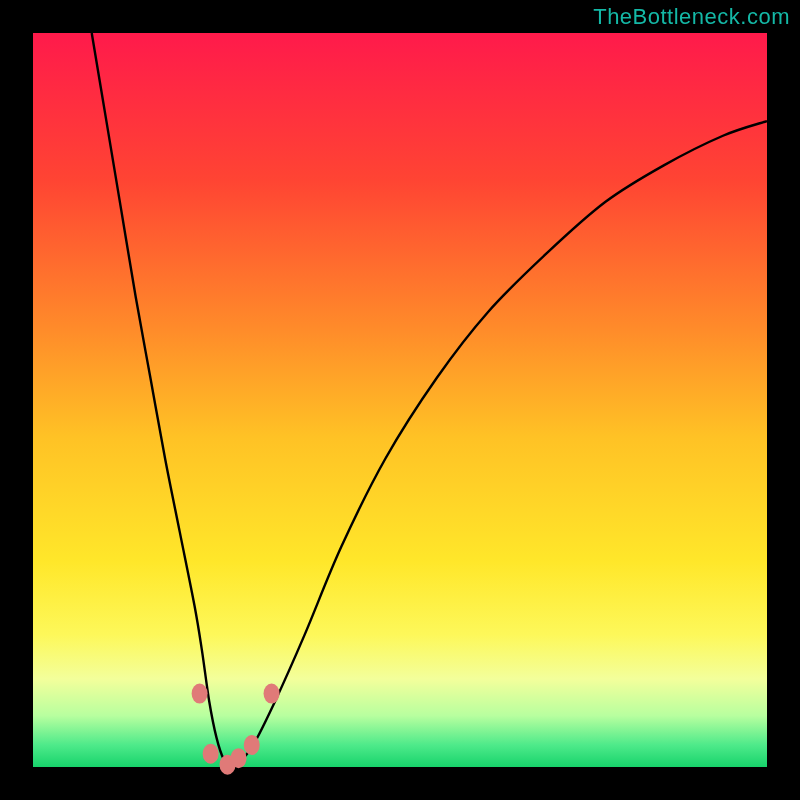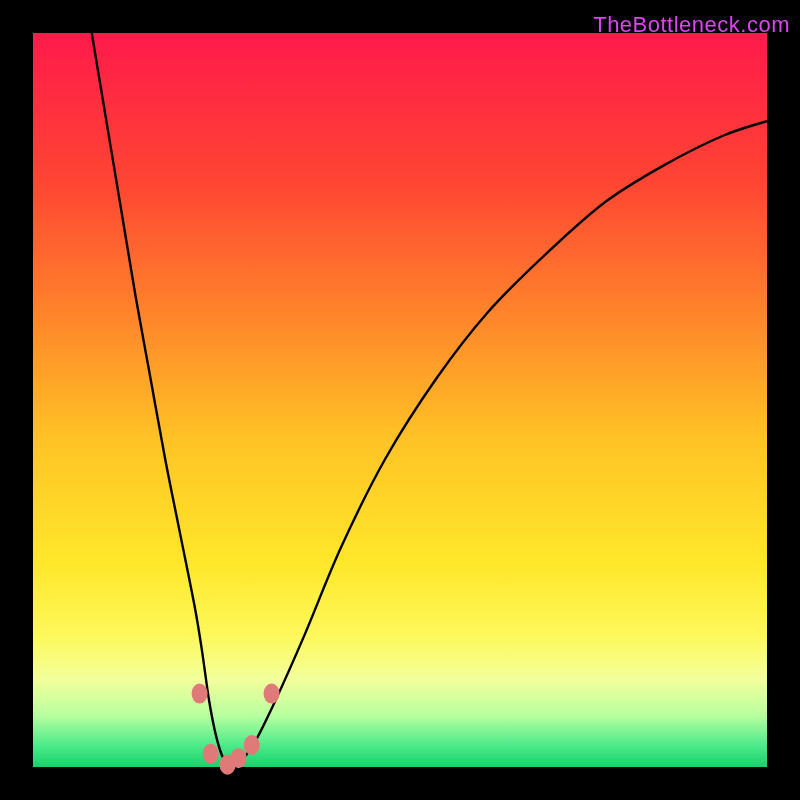--- a/index.html
+++ b/index.html
@@ -12,23 +12,23 @@
     overflow: hidden;
   }
   .frame {
     position: relative;
     width: 800px;
     height: 800px;
     background: #000;
   }
   .watermark {
     position: absolute;
-    top: 12px;
+    top: 4px;
     right: 10px;
-    color: #d946ef;
+    color: #14b8a6;
     font-size: 22px;
     font-weight: 500;
     letter-spacing: 0.5px;
     z-index: 5;
   }
   svg {
     position: absolute;
     top: 0;
     left: 0;
   }

